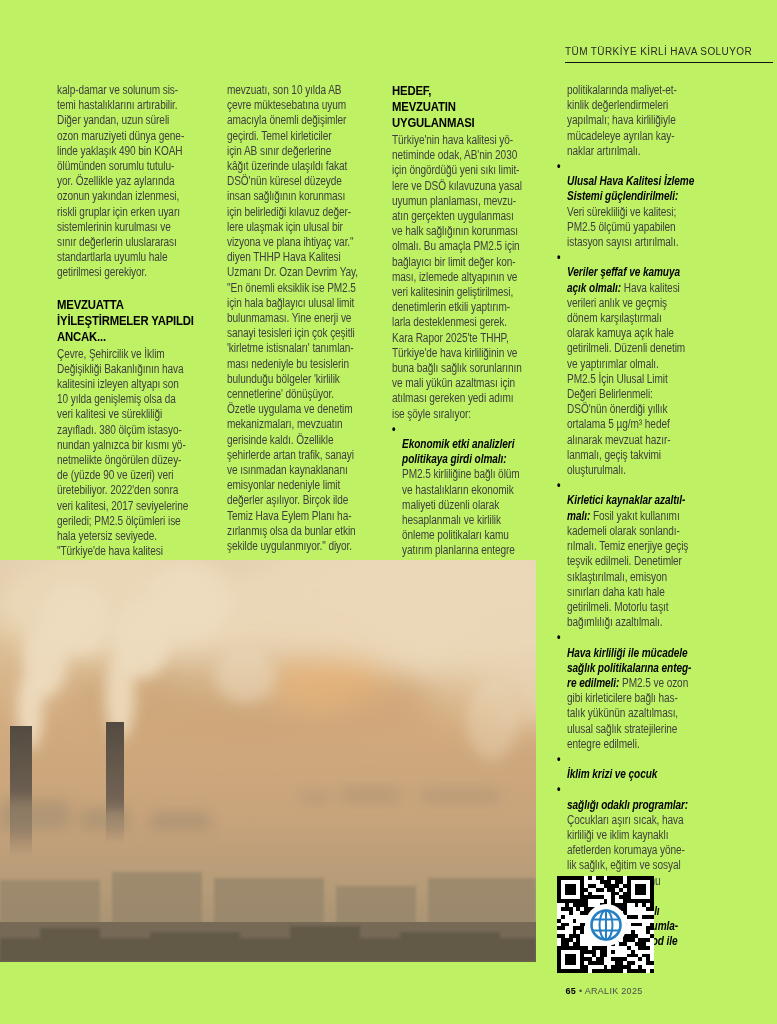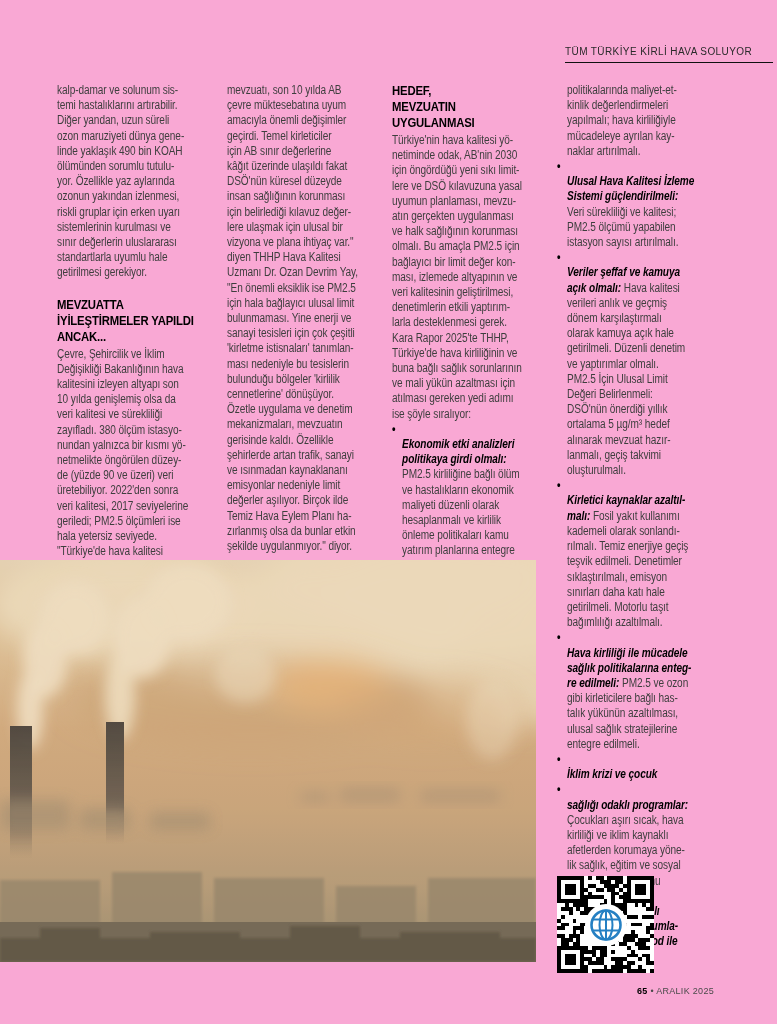--- a/index.html
+++ b/index.html
@@ -1,17 +1,17 @@
 <!DOCTYPE html>
 <html><head>
 <meta charset="utf-8">
 <style>
   html,body{margin:0;padding:0;background:#e9e9e9;}
   .page{
-    position:relative;width:777px;height:1024px;background:#f9a8d4;
+    position:relative;width:777px;height:1024px;background:#bef264;
     font-family:"Liberation Sans",sans-serif;overflow:hidden;margin:0 auto;
   }
   
   .mag-header{
     position:absolute;top:46px;left:565px;width:208px;
     font-size:10px;color:#2a2a2a;letter-spacing:0.4px;
     border-bottom:1.5px solid #111;padding-bottom:5px;white-space:nowrap;
   }
   
   .col{
@@ -41,21 +41,21 @@
   .qr-grid div.on{background:#000;}
   .finder{position:absolute;width:19px;height:19px;border:4px solid #000;background:#fff;}
   .finder::after{content:'';position:absolute;inset:4px;background:#000;}
   .f-tl{left:0;top:0;} .f-tr{right:0;top:0;} .f-bl{left:0;bottom:0;}
   .qr-globe{
     position:absolute;inset:0;margin:auto;width:42px;height:42px;background:#fff;
     border-radius:50%;display:flex;align-items:center;justify-content:center;
   }
   
   .footer{
-    position:absolute;top:986px;left:566px;width:148px;text-align:right;
+    position:absolute;top:986px;left:530px;width:148px;text-align:center;
     font-size:9px;letter-spacing:0.3px;color:#4a4a4a;white-space:nowrap;
   }
   .footer .pnum{font-weight:bold;color:#000;}
 </style>
 </head>
 <body>
 
 <div class="page">
 
   <div class="mag-header">

